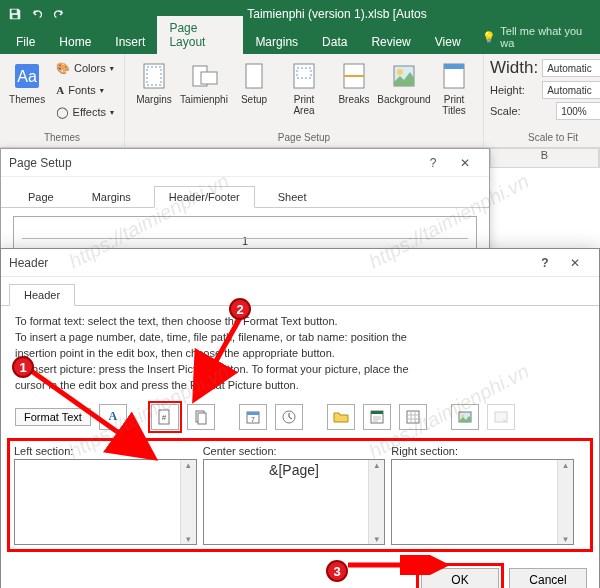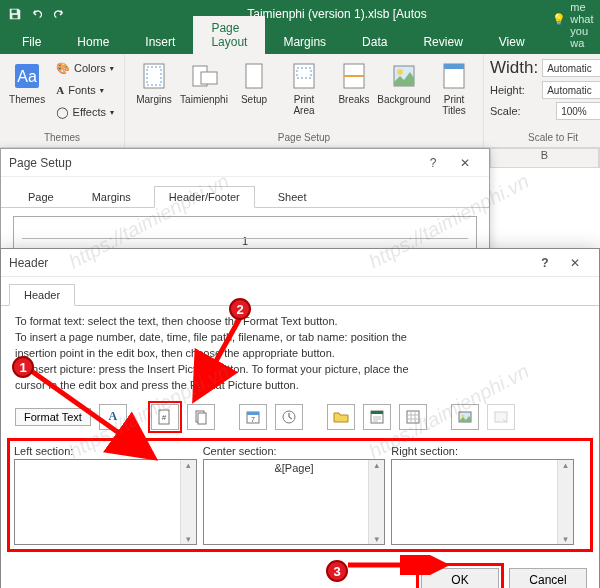--- a/index.html
+++ b/index.html
@@ -6,21 +6,21 @@
 body { width: 600px; height: 588px; overflow: hidden; position: relative; background: #fff; font-size: 12px; color: #333; }
 
 
 .titlebar { height: 28px; background: #217346; display: flex; align-items: center; color: #fff; }
 .titlebar .qat { display: flex; align-items: center; gap: 8px; padding: 0 8px; }
 .titlebar .qat-icon { width: 14px; height: 14px; display:inline-flex; align-items:center; justify-content:center; fill:#fff; }
 .titlebar .doc-title { flex: 1; text-align: center; font-size: 12px; white-space: nowrap; overflow: hidden; }
 
 
 .ribbon-tabs { height: 26px; background: #217346; display: flex; align-items: flex-end; color: #fff; padding-left: 4px; }
-.ribbon-tab { padding: 5px 18px; font-size: 12px; cursor: pointer; }
+.ribbon-tab { padding: 5px 12px; font-size: 12px; cursor: pointer; }
 .ribbon-tab.active { background: #f3f2f1; color: #217346; }
 .tell-me { margin-left: auto; padding: 5px 10px; font-size: 11px; color: #cfe8db; display:flex; align-items:center; gap:4px; }
 
 
 .ribbon-body { height: 94px; background: #f3f2f1; border-bottom: 1px solid #d6d6d6; display: flex; position: relative; }
 .rgroup { border-right: 1px solid #e1e1e1; padding: 2px 6px 2px 6px; display:flex; flex-direction:column; justify-content:space-between; }
 .rgroup .row { display:flex; gap:4px; }
 .rgroup .label { font-size: 10px; text-align:center; color:#666; padding:2px 0; }
 .big-btn { width: 46px; height: 66px; display:flex; flex-direction:column; align-items:center; justify-content:flex-start; gap:2px; font-size:10px; padding-top:4px; cursor:pointer; }
 .big-btn .ico { width: 32px; height:32px; }
@@ -56,21 +56,21 @@
 .tool-ft{ border:1px solid #adadad; background:#f9f9f9; padding:2px 8px; font-size:11px; cursor:pointer;}
 .tb { width:28px; height:26px; border:1px solid #adadad; background:#fff; display:flex; align-items:center; justify-content:center; cursor:pointer;}
 .tb.sel{ outline:2px solid #ff0000; outline-offset:1px;}
 .tb svg{width:16px;height:16px;}
 .tgap{width:8px;}
 
 .sections-wrap{ border:3px solid #ff0000; margin:0 6px 8px 6px; padding:2px 16px 4px 4px;}
 .sec-labels{ display:flex; gap:6px; font-size:11px; margin:2px 0 2px 0;}
 .sec-labels > div{ flex:1;}
 .sec-boxes{ display:flex; gap:6px;}
-.sec-box{ flex:1; height:86px; border:1px solid #888; background:#fff; position:relative; font-size:11px; padding:2px 4px; overflow:auto;}
+.sec-box{ flex:1; height:86px; border:1px solid #888; background:#fff; position:relative; font-size:14px; padding:2px 4px; overflow:auto;}
 .sec-box .scrollbar{position:absolute; right:0; top:0; bottom:0; width:16px; background:#f0f0f0; border-left:1px solid #ddd;}
 .sec-box .scrollbar::before{content:"▴"; position:absolute; top:0; left:0; right:0; text-align:center; font-size:9px; color:#888;}
 .sec-box .scrollbar::after{content:"▾"; position:absolute; bottom:0; left:0; right:0; text-align:center; font-size:9px; color:#888;}
 .sec-center{ text-align:center; }
 
 .dlg-buttons{ display:flex; justify-content:flex-end; gap:10px; padding:8px 12px 12px 0;}
 .btn{ min-width:78px; height:24px; border:1px solid #adadad; background:#f0f0f0; font-size:12px; cursor:pointer; display:flex; align-items:center; justify-content:center;}
 .btn.primary{ outline:3px solid #ff0000; outline-offset:2px;}
 
 

